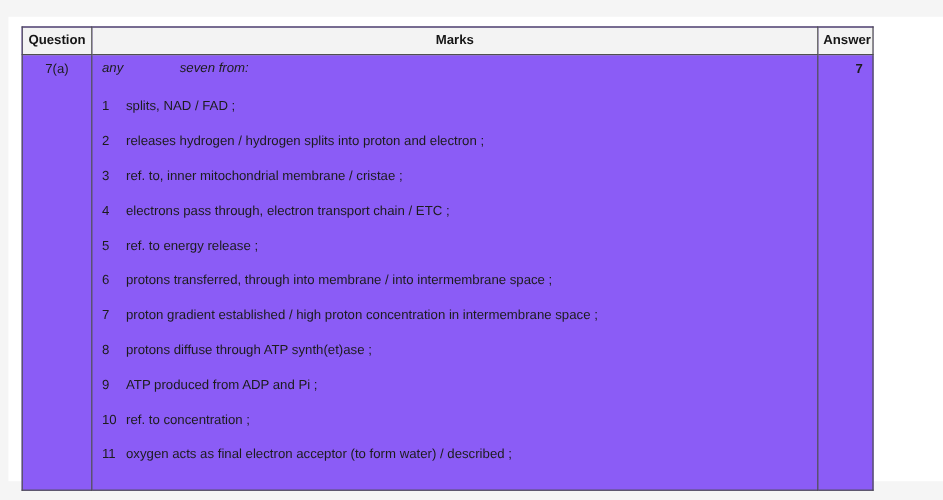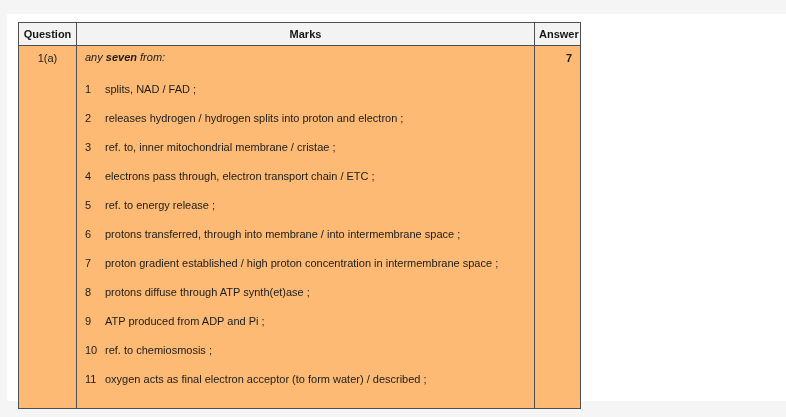--- a/index.html
+++ b/index.html
@@ -13,24 +13,24 @@
   }
   .page {
     position: absolute;
     left: 7px; top: 14px;
     width: 779px; height: 387px;
     background: #ffffff;
   }
   table.ms-table {
     position: absolute;
     left: 11px; top: 8px;
-    width: 563px;
+    width: 710px;
     border-collapse: collapse;
     table-layout: fixed;
-    background: #fdba74;
+    background: #8b5cf6;
     border: 1px solid #333333;
   }
   .ms-table th, .ms-table td {
     border: 1px solid #4f4f4f;
     font-size: 11px;
     box-sizing: border-box;
   }
   .ms-table th {
     height: 23px;
     background: #f3f3f3;
@@ -55,21 +55,21 @@
   .cell-m {
     text-align: right;
     padding: 6px 8px 0 0;
     font-weight: bold;
   }
   .intro {
     font-style: italic;
     line-height: 11px;
     margin-bottom: 20px;
   }
-  .intro .b { font-weight: bold; }
+  .intro .b { font-weight: normal; margin-left: 44px; }
   .point {
     line-height: 12px;
     margin-bottom: 17px;
     white-space: nowrap;
   }
   .pnum {
     display: inline-block;
     width: 20px;
   }
 </style>
@@ -81,21 +81,21 @@
     <thead>
       <tr>
         <th class="col-q">Question</th>
         <th class="col-a">Marks</th>
         <th class="col-m">Answer</th>
       </tr>
     </thead>
     <tbody>
       <tr>
         <td class="cell-q">
-          <span>1(a)</span>
+          <span>7(a)</span>
         </td>
         <td class="cell-a">
           <div class="intro"><span class="it">any </span><span class="b">seven</span><span class="it"> from:</span></div>
           <div class="points">
   <div class="point">
     <span class="pnum">1</span><span class="ptext">splits, NAD / FAD ;</span>
   </div>
 
   <div class="point">
     <span class="pnum">2</span><span class="ptext">releases hydrogen / hydrogen splits into proton and electron ;</span>
@@ -123,21 +123,21 @@
 
   <div class="point">
     <span class="pnum">8</span><span class="ptext">protons diffuse through ATP synth(et)ase ;</span>
   </div>
 
   <div class="point">
     <span class="pnum">9</span><span class="ptext">ATP produced from ADP and Pi ;</span>
   </div>
 
   <div class="point">
-    <span class="pnum">10</span><span class="ptext">ref. to chemiosmosis ;</span>
+    <span class="pnum">10</span><span class="ptext">ref. to concentration ;</span>
   </div>
 
   <div class="point">
     <span class="pnum">11</span><span class="ptext">oxygen acts as final electron acceptor (to form water) / described ;</span>
   </div>
 </div>
         </td>
         <td class="cell-m">
           <span>7</span>
         </td>

